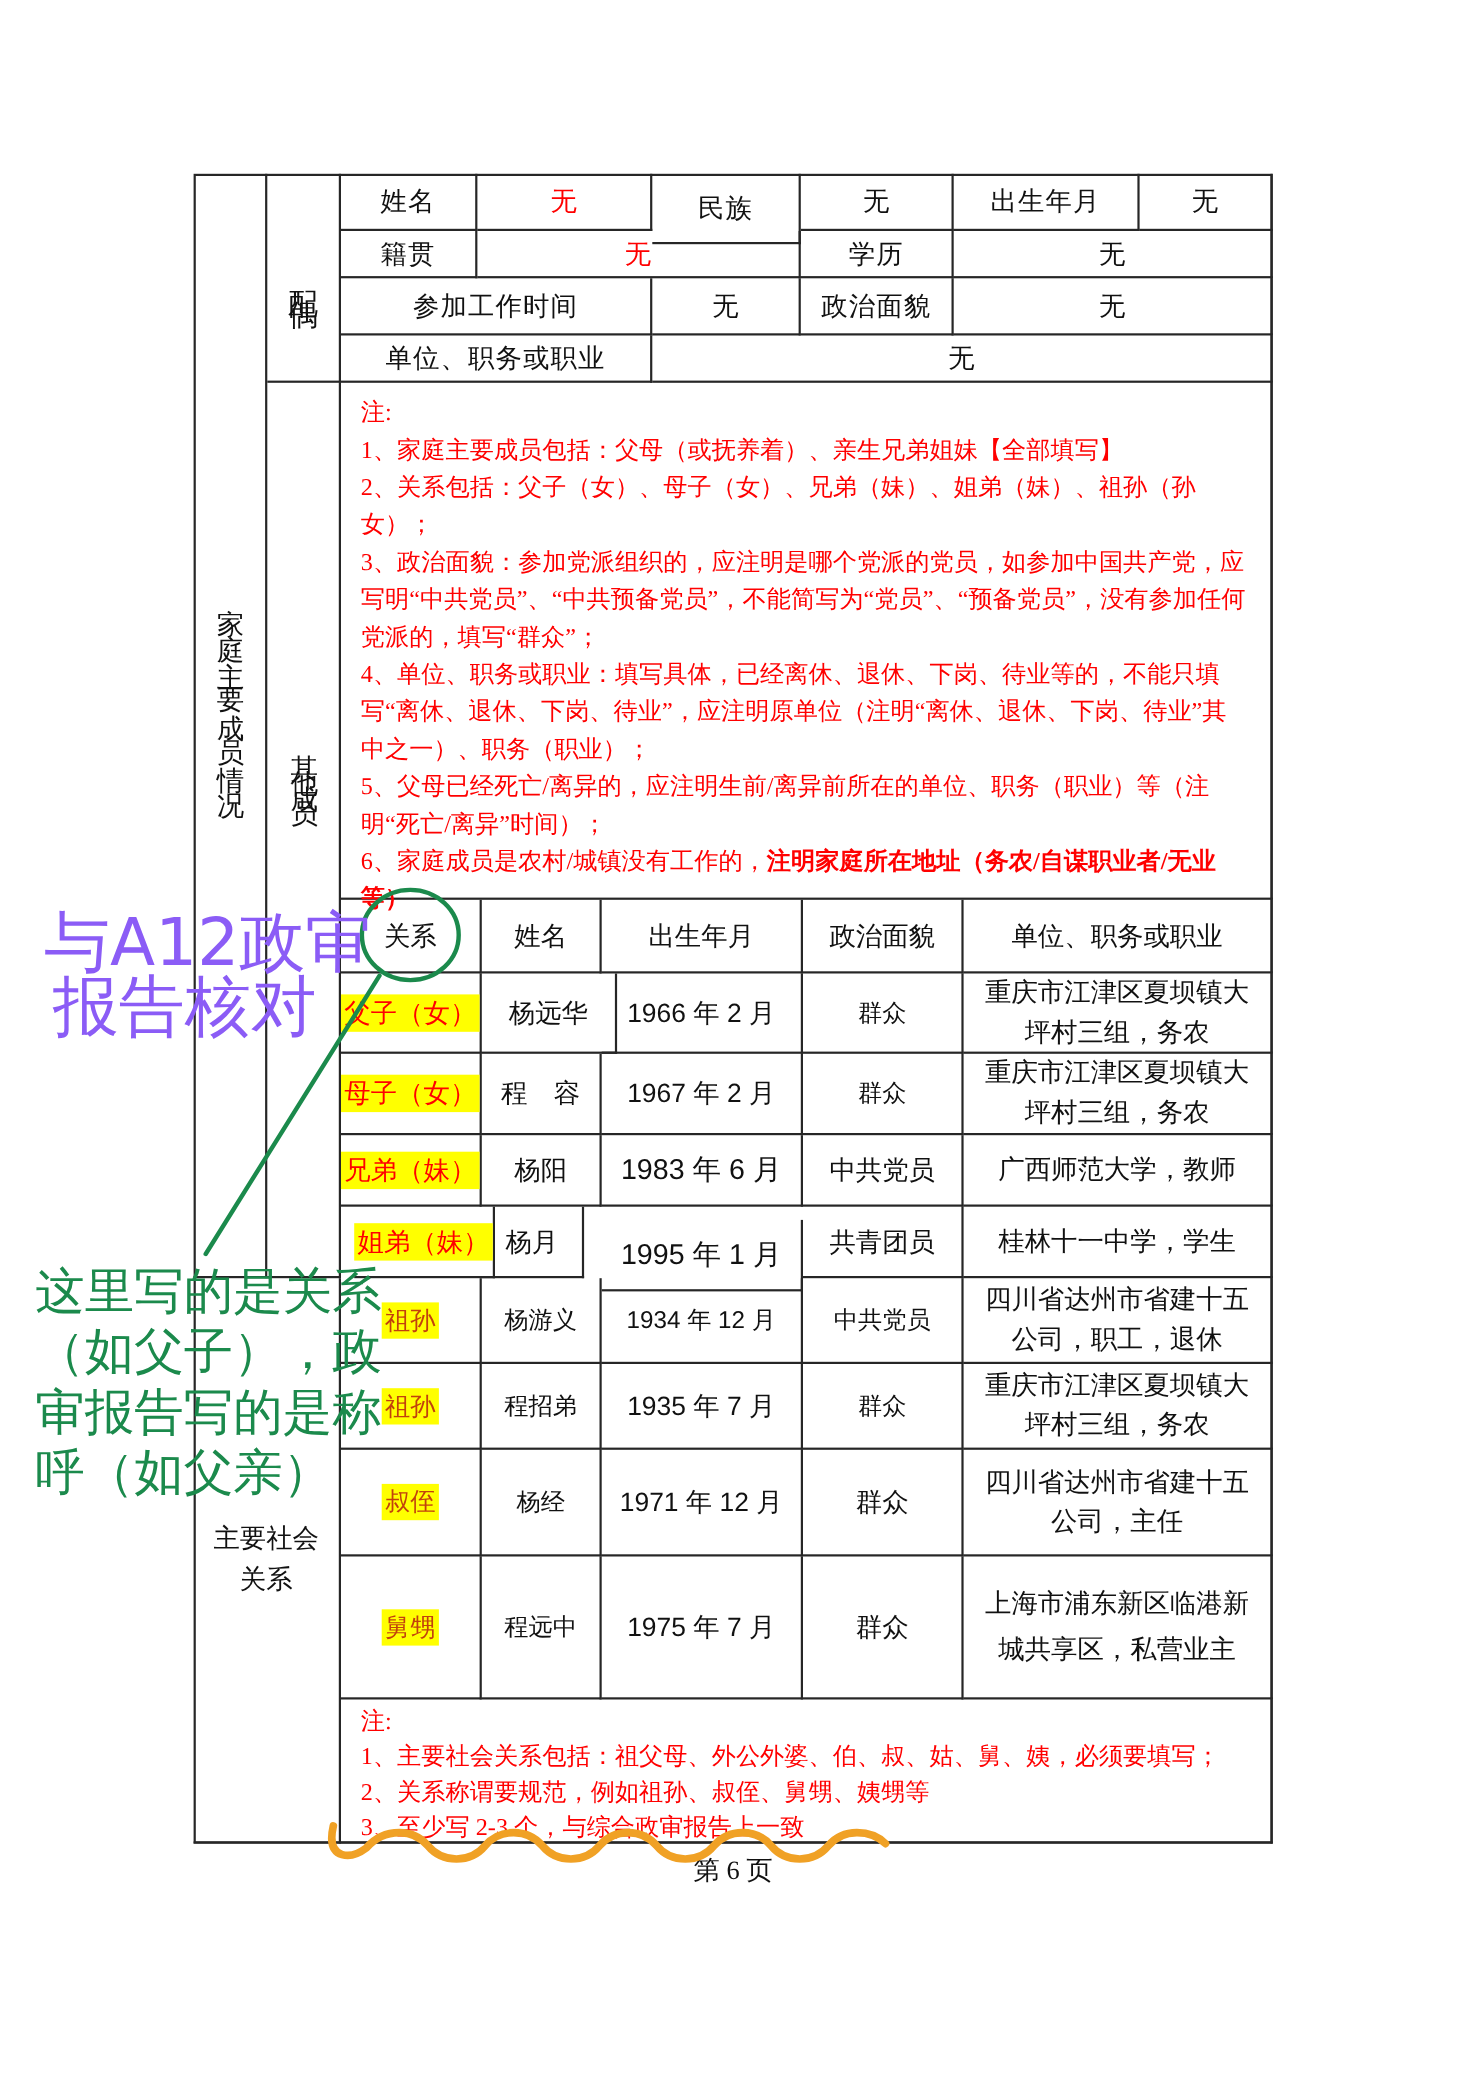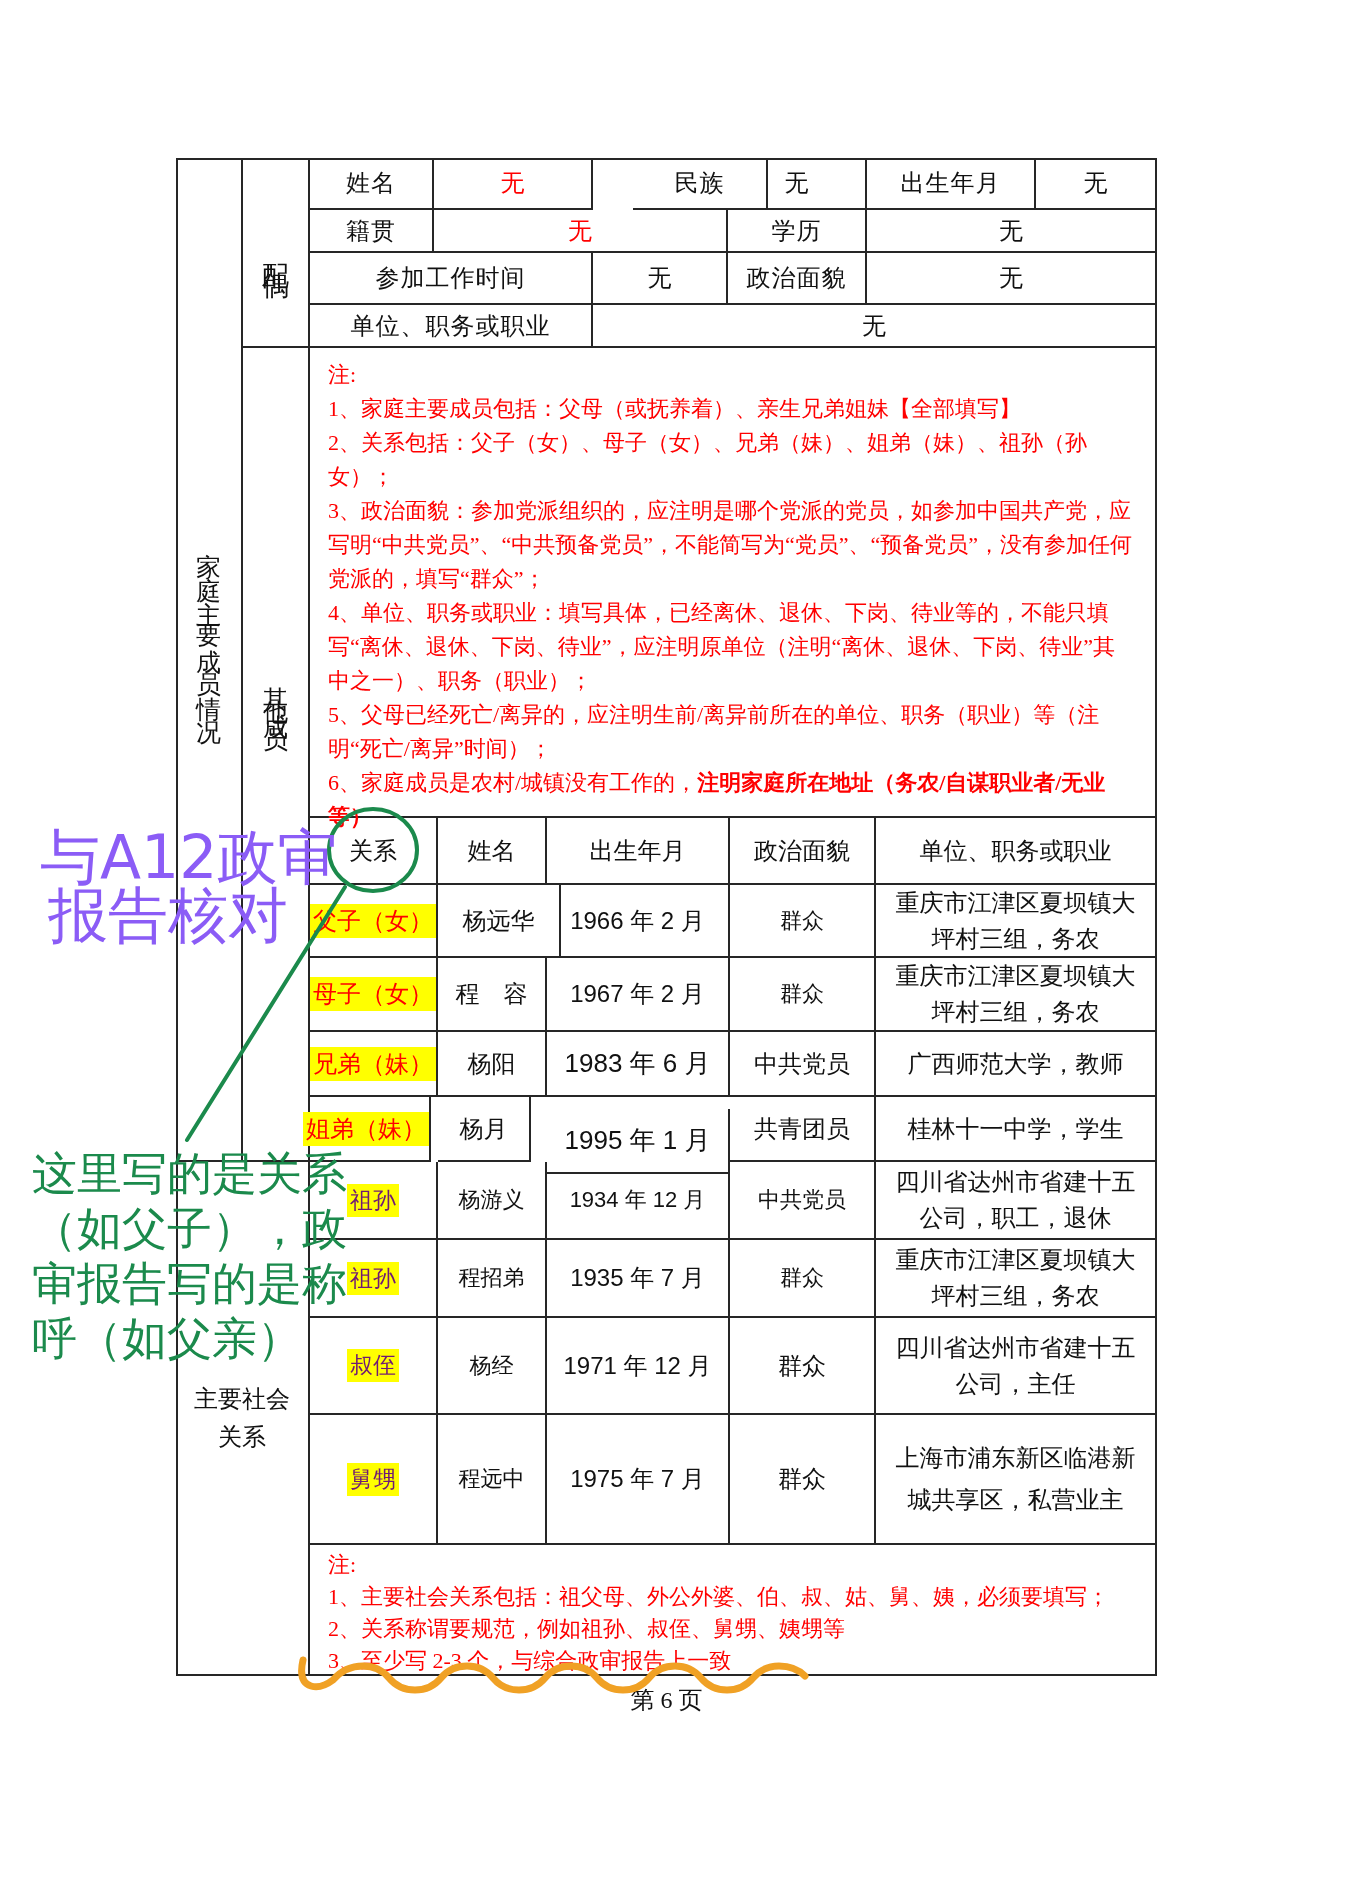--- a/index.html
+++ b/index.html
@@ -16,21 +16,21 @@
   .vtext{writing-mode:vertical-rl;text-orientation:upright;}
   .notes{align-items:flex-start;justify-content:flex-start;text-align:left;
          padding:10px 18px;color:#ff0000;font-size:22px;line-height:34px;flex-direction:column;}
   .notes .bold{font-weight:bold;}
   .hdr{font-size:24px;}
   .kai{font-size:24px;}
   .work{font-size:24px;line-height:36px;padding:4px 12px;}
   .birth{font-family:"Liberation Sans","DejaVu Sans",sans-serif;font-size:24px;}
   .hl{background:#ffff00;padding:1px 3px;}
   .rel-red{color:#ff0000;font-size:24px;}
-  .rel-blk{color:#701a75;font-size:23px;}
+  .rel-blk{color:#c2410c;font-size:23px;}
   .handw{position:absolute;font-family:"DejaVu Sans","Liberation Sans",sans-serif;
          z-index:7;white-space:nowrap;}
   .hw-orange{color:#8b5cf6;font-size:60px;line-height:58px;}
   .hw-green{color:#1b8a4c;font-size:45px;line-height:55px;}
   .footer{position:absolute;left:176px;top:1684px;width:981px;text-align:center;
           font-size:24px;color:#111;}
   svg.overlay{position:absolute;left:0;top:0;z-index:6;pointer-events:none;}
 </style>
 </head>
 <body>
@@ -52,21 +52,21 @@
     <span>主要社会</span>
     <span>关系</span>
   </div>
 
   <div class="cell lbl" style="left:310px;top:158px;width:124px;height:52px;">
       <span>姓名</span>
     </div>
   <div class="cell val red" style="left:434px;top:158px;width:159px;height:52px;">
       <span>无</span>
     </div>
-  <div class="cell lbl" style="left:593px;top:158px;width:135px;height:52px;margin-left:40px;">
+  <div class="cell lbl" style="left:593px;top:158px;width:135px;height:64px;">
       <span>民族</span>
     </div>
   <div class="cell val" style="left:728px;top:158px;width:139px;height:52px;">
       <span>无</span>
     </div>
   <div class="cell lbl" style="left:867px;top:158px;width:169px;height:52px;">
       <span>出生年月</span>
     </div>
   <div class="cell val" style="left:1036px;top:158px;width:121px;height:52px;">
       <span>无</span>
@@ -172,21 +172,21 @@
   <div class="cell birth" style="left:547px;top:1032px;width:183px;height:65px;font-size:26px;">
       <span>1983 年 6 月</span>
     </div>
   <div class="cell kai" style="left:730px;top:1032px;width:146px;height:65px;">
       <span>中共党员</span>
     </div>
   <div class="cell work" style="left:876px;top:1032px;width:281px;height:65px;">
       <span>广西师范大学，教师</span>
     </div>
 
-  <div class="cell" style="left:303px;top:1097px;width:128px;height:65px;">
+  <div class="cell" style="left:322px;top:1097px;width:128px;height:65px;">
       <span class="hl rel-red">姐弟（妹）</span>
     </div>
   <div class="cell kai" style="left:438px;top:1097px;width:93px;height:65px;">
       <span>杨月</span>
     </div>
   <div class="cell birth" style="left:547px;top:1097px;width:183px;height:65px;font-size:26px;margin-top:12px;">
       <span>1995 年 1 月</span>
     </div>
   <div class="cell kai" style="left:730px;top:1097px;width:146px;height:65px;">
       <span>共青团员</span>

